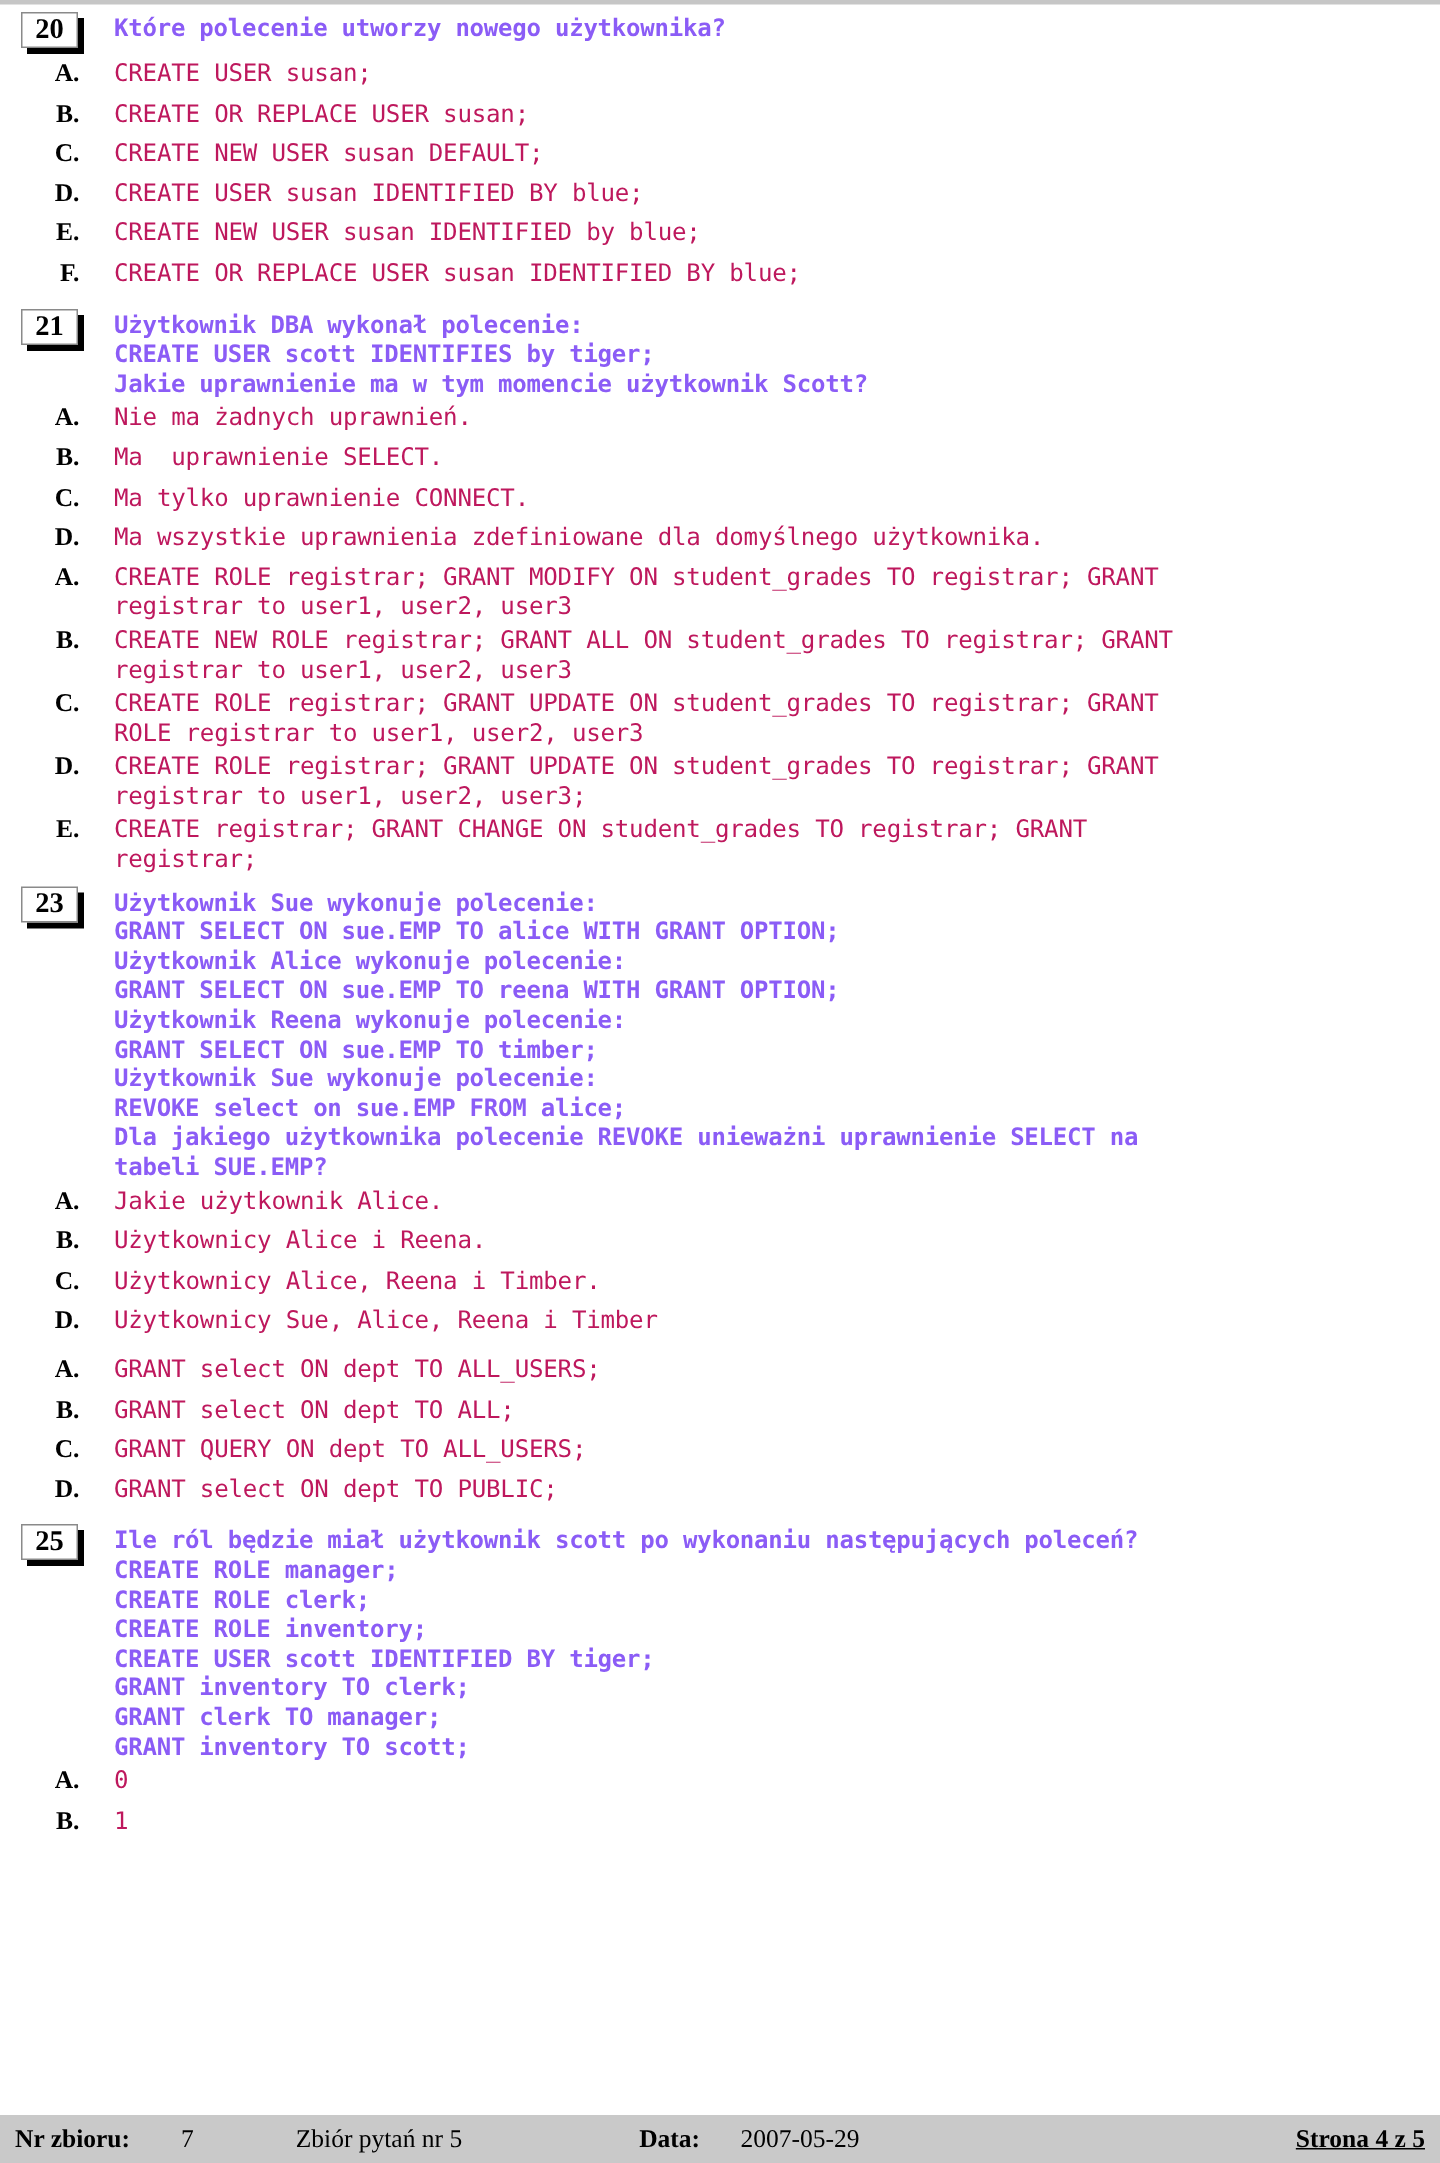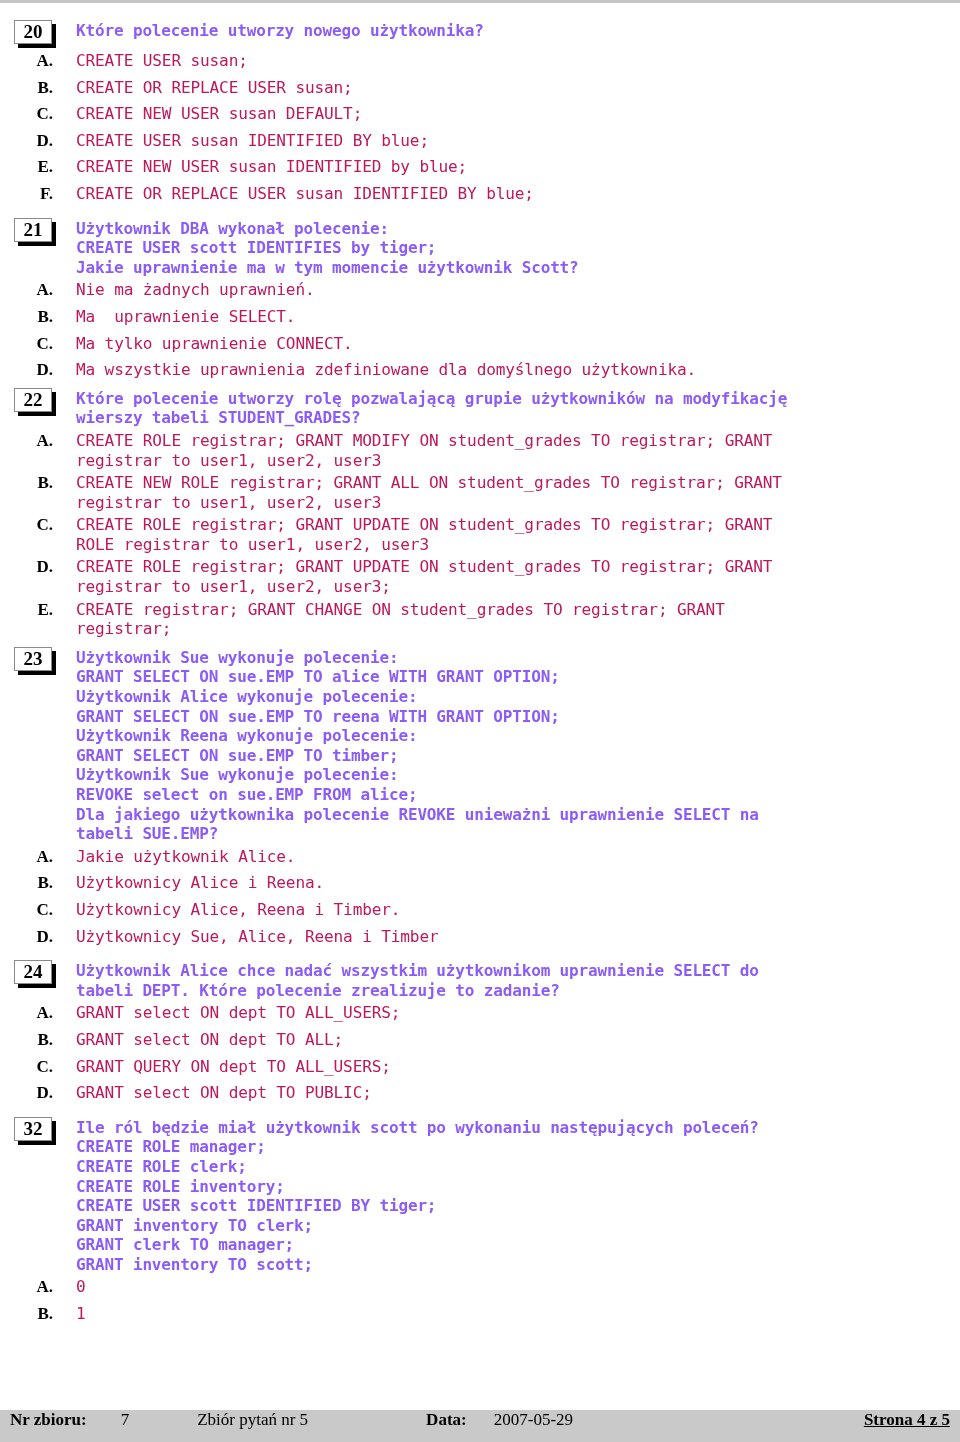--- a/index.html
+++ b/index.html
@@ -22,21 +22,21 @@
     position: absolute;
     top: 0;
     left: 0;
     width: 960px;
     height: 3px;
     background: #c6c6c6;
   }
 
   .page {
     position: absolute;
-    top: 15px;
+    top: 3px;
     left: 0;
     width: 960px;
     height: 1386px;
     box-sizing: border-box;
     padding: 4px 8px 0 8px;
   }
 
   
   .question {
     display: block;
@@ -125,20 +125,21 @@
     position: absolute;
     left: 0;
     bottom: 0;
     width: 960px;
   }
   .footer-bar {
     width: 960px;
     height: 32px;
     background: #c9c9c9;
     display: flex;
+    align-items: center;
     box-sizing: border-box;
     padding: 0 10px;
     font-family: "Liberation Serif", "DejaVu Serif", serif;
     font-size: 17px;
     color: #000000;
   }
   .f-bold { font-weight: bold; }
   .f-nrlabel { margin-right: 0; }
   .f-nrval   { margin-left: 34px; }
   .f-set     { margin-left: 68px; }
@@ -207,27 +208,20 @@
       <div class="opt-letter">C.</div>
       <div class="opt-text">Ma tylko uprawnienie CONNECT.</div>
     </div>
     <div class="option sp-top-6">
       <div class="opt-letter">D.</div>
       <div class="opt-text">Ma wszystkie uprawnienia zdefiniowane dla domyślnego użytkownika.</div>
     </div>
   </div>
 
   <div class="question sp-top-6">
-    <div class="qhead">
-      <div class="qnum-cell">
-        <span class="qnum-box">22</span>
-      </div>
-      <div class="qtext">Które polecenie utworzy rolę pozwalającą grupie użytkowników na modyfikację
-wierszy tabeli STUDENT_GRADES?</div>
-    </div>
     <div class="option sp-top-3">
       <div class="opt-letter">A.</div>
       <div class="opt-text">CREATE ROLE registrar; GRANT MODIFY ON student_grades TO registrar; GRANT
 registrar to user1, user2, user3</div>
     </div>
     <div class="option sp-top-3">
       <div class="opt-letter">B.</div>
       <div class="opt-text">CREATE NEW ROLE registrar; GRANT ALL ON student_grades TO registrar; GRANT
 registrar to user1, user2, user3</div>
     </div>
@@ -276,27 +270,20 @@
       <div class="opt-letter">C.</div>
       <div class="opt-text">Użytkownicy Alice, Reena i Timber.</div>
     </div>
     <div class="option sp-top-6">
       <div class="opt-letter">D.</div>
       <div class="opt-text">Użytkownicy Sue, Alice, Reena i Timber</div>
     </div>
   </div>
 
   <div class="question sp-top-10">
-    <div class="qhead">
-      <div class="qnum-cell">
-        <span class="qnum-box">24</span>
-      </div>
-      <div class="qtext">Użytkownik Alice chce nadać wszystkim użytkownikom uprawnienie SELECT do
-tabeli DEPT. Które polecenie zrealizuje to zadanie?</div>
-    </div>
     <div class="option sp-top-3">
       <div class="opt-letter">A.</div>
       <div class="opt-text">GRANT select ON dept TO ALL_USERS;</div>
     </div>
     <div class="option sp-top-6">
       <div class="opt-letter">B.</div>
       <div class="opt-text">GRANT select ON dept TO ALL;</div>
     </div>
     <div class="option sp-top-6">
       <div class="opt-letter">C.</div>
@@ -304,21 +291,21 @@
     </div>
     <div class="option sp-top-6">
       <div class="opt-letter">D.</div>
       <div class="opt-text">GRANT select ON dept TO PUBLIC;</div>
     </div>
   </div>
 
   <div class="question sp-top-10">
     <div class="qhead">
       <div class="qnum-cell">
-        <span class="qnum-box">32</span>
+        <span class="qnum-box">25</span>
       </div>
       <div class="qtext">Ile ról będzie miał użytkownik scott po wykonaniu następujących poleceń?
 CREATE ROLE manager;
 CREATE ROLE clerk;
 CREATE ROLE inventory;
 CREATE USER scott IDENTIFIED BY tiger;
 GRANT inventory TO clerk;
 GRANT clerk TO manager;
 GRANT inventory TO scott;</div>
     </div>

